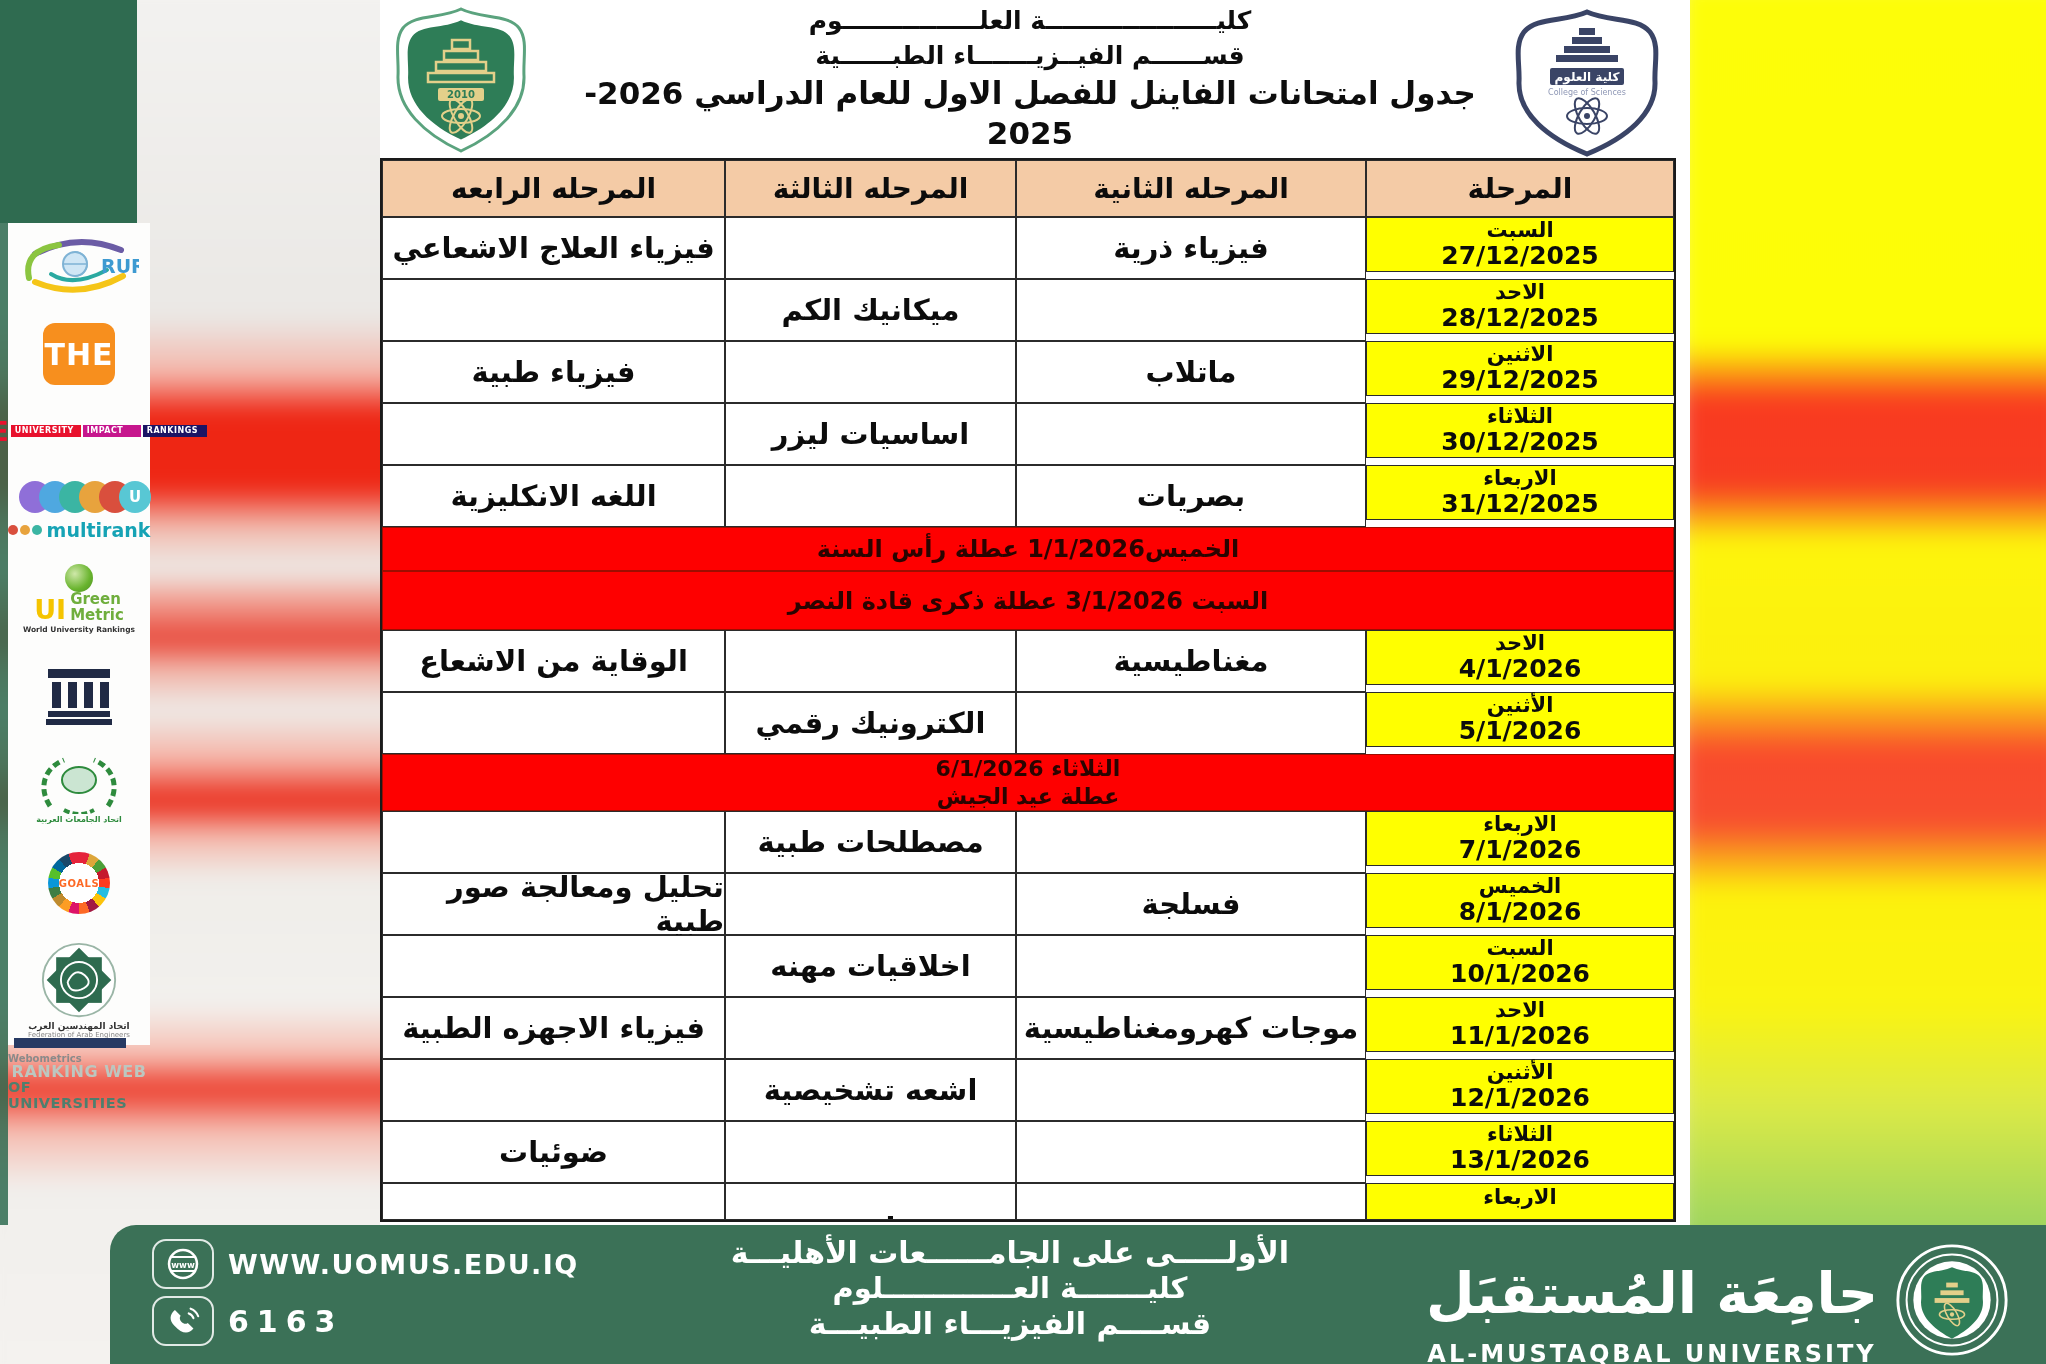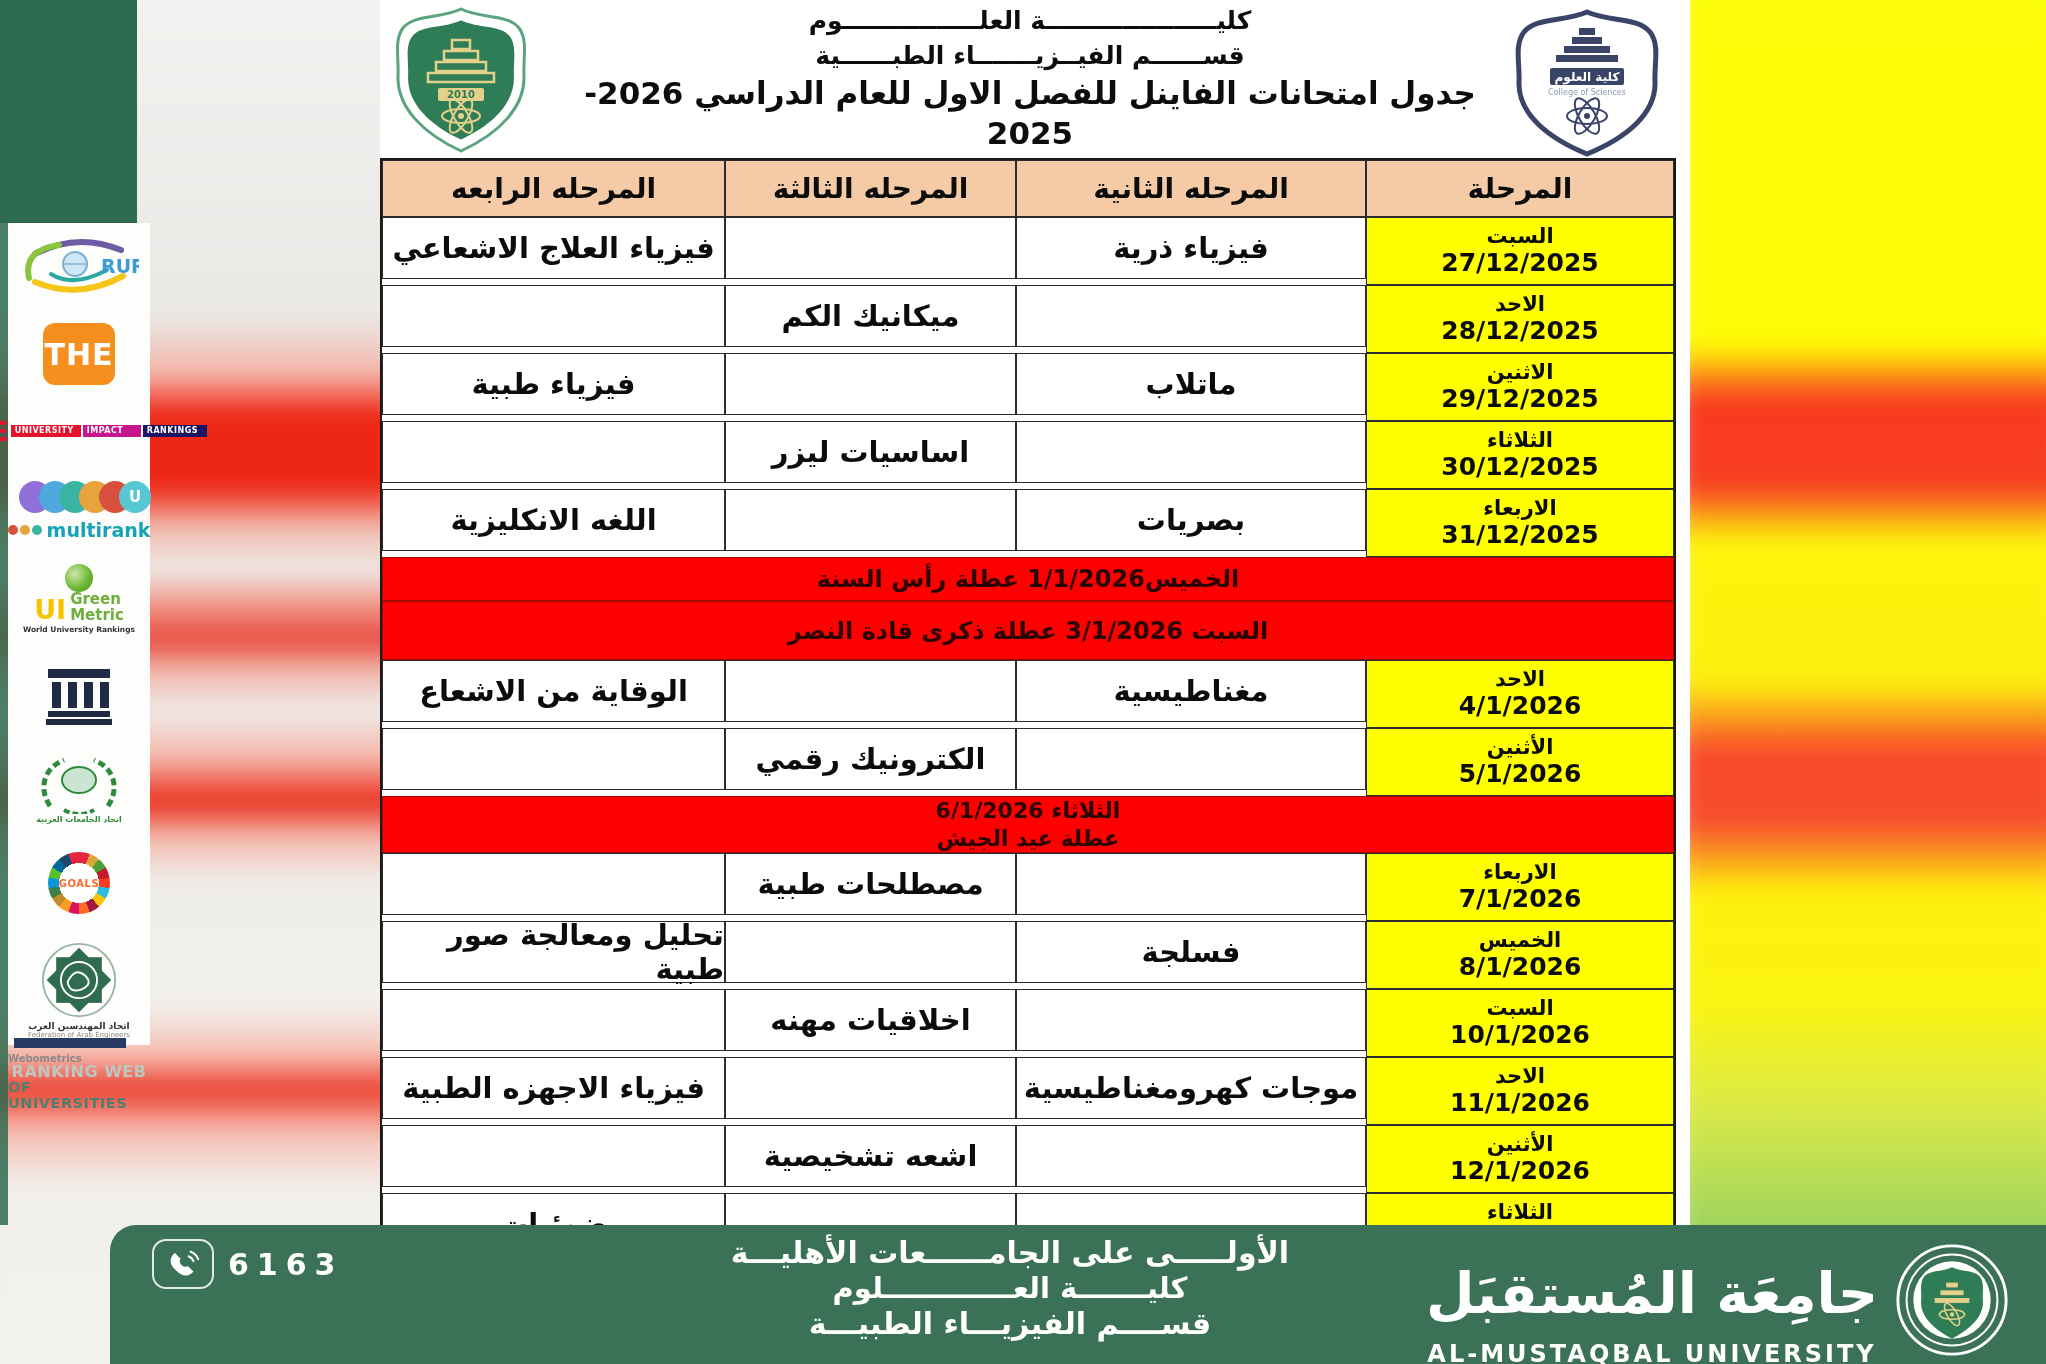--- a/index.html
+++ b/index.html
@@ -77,21 +77,21 @@
   .crest-navy{position:absolute;left:1112px;top:8px;}
   .titles{position:absolute;left:170px;top:4px;width:960px;text-align:center;direction:rtl;color:#0d0d0d;}
   .t1{font-size:25px;font-weight:700;line-height:1.38;}
   .t3{font-size:31px;font-weight:800;line-height:1.3;}
 
   
   .sched{position:absolute;left:0;top:158px;width:1292px;direction:rtl;display:grid;
     grid-template-columns:308px 350px 291px 343px;border:2px solid #1a1a1a;background:#fff;}
   .cell{border:1px solid #2b2b2b;display:flex;align-items:center;justify-content:center;box-sizing:border-box;color:#0c0c0c;}
   .hcell{background:#F4CBA6;height:57px;font-size:28px;font-weight:800;}
-  .dcell{background:#FFFF00;height:68px;flex-direction:column;line-height:1.12;}
+  .dcell{background:#FFFF00;height:55px;flex-direction:column;line-height:1.12;}
   .dcell .day{font-size:21px;font-weight:800;}
   .dcell .date{font-size:25px;font-weight:800;direction:ltr;}
   .scell{height:62px;font-size:29px;font-weight:800;background:#fff;}
   .hol{grid-column:1 / -1;background:#FE0000;color:#2a0400;font-weight:800;font-size:24px;
     display:flex;flex-direction:column;align-items:center;justify-content:center;border:1px solid #9d0d00;box-sizing:border-box;}
   .hol1{height:44px;}
   .hol2{height:59px;}
   .hol3{height:57px;font-size:22px;line-height:1.25;}
   .cut{height:37px;overflow:hidden;}
   .cut.dcell{justify-content:flex-start;padding-top:2px;}
@@ -392,20 +392,30 @@
       <div class="cell scell cut"></div>
       <div class="cell scell cut">فيزياء نووية</div>
       <div class="cell scell cut"></div>
     </div>
   </div>
 
   <div class="footer">
     <div class="contact">
       <div class="crow">
         <span class="chip">
+          <svg width="40" height="40" viewBox="0 0 40 40">
+            <circle cx="20" cy="20" r="14" fill="none" stroke="#fff" stroke-width="2.5"></circle>
+            <path d="M8,13 h24 M8,27 h24" stroke="#fff" stroke-width="2"></path>
+            <text x="20" y="23.5" font-size="8.5" font-weight="bold" fill="#fff" text-anchor="middle">www</text>
+          </svg>
+        </span>
+        <span class="site">WWW.UOMUS.EDU.IQ</span>
+      </div>
+      <div class="crow">
+        <span class="chip">
           <svg width="38" height="38" viewBox="0 0 40 40">
             <path d="M11,25 c8,9 15,9 20,3 l-6,-6 c-2,1.5 -4.5,1 -6.5,-1 c-2,-2 -2.5,-4.5 -1,-6.5 l-6,-6 c-6,5 -6,11 -0.5,16.5 z" fill="#fff"></path>
             <path d="M26,12 a8,8 0 0 1 5,5 M28,7 a13,13 0 0 1 8,8" stroke="#fff" stroke-width="2.2" fill="none" stroke-linecap="round"></path>
           </svg>
         </span>
         <span class="phone">6163</span>
       </div>
     </div>
 
     <div class="slogan">

